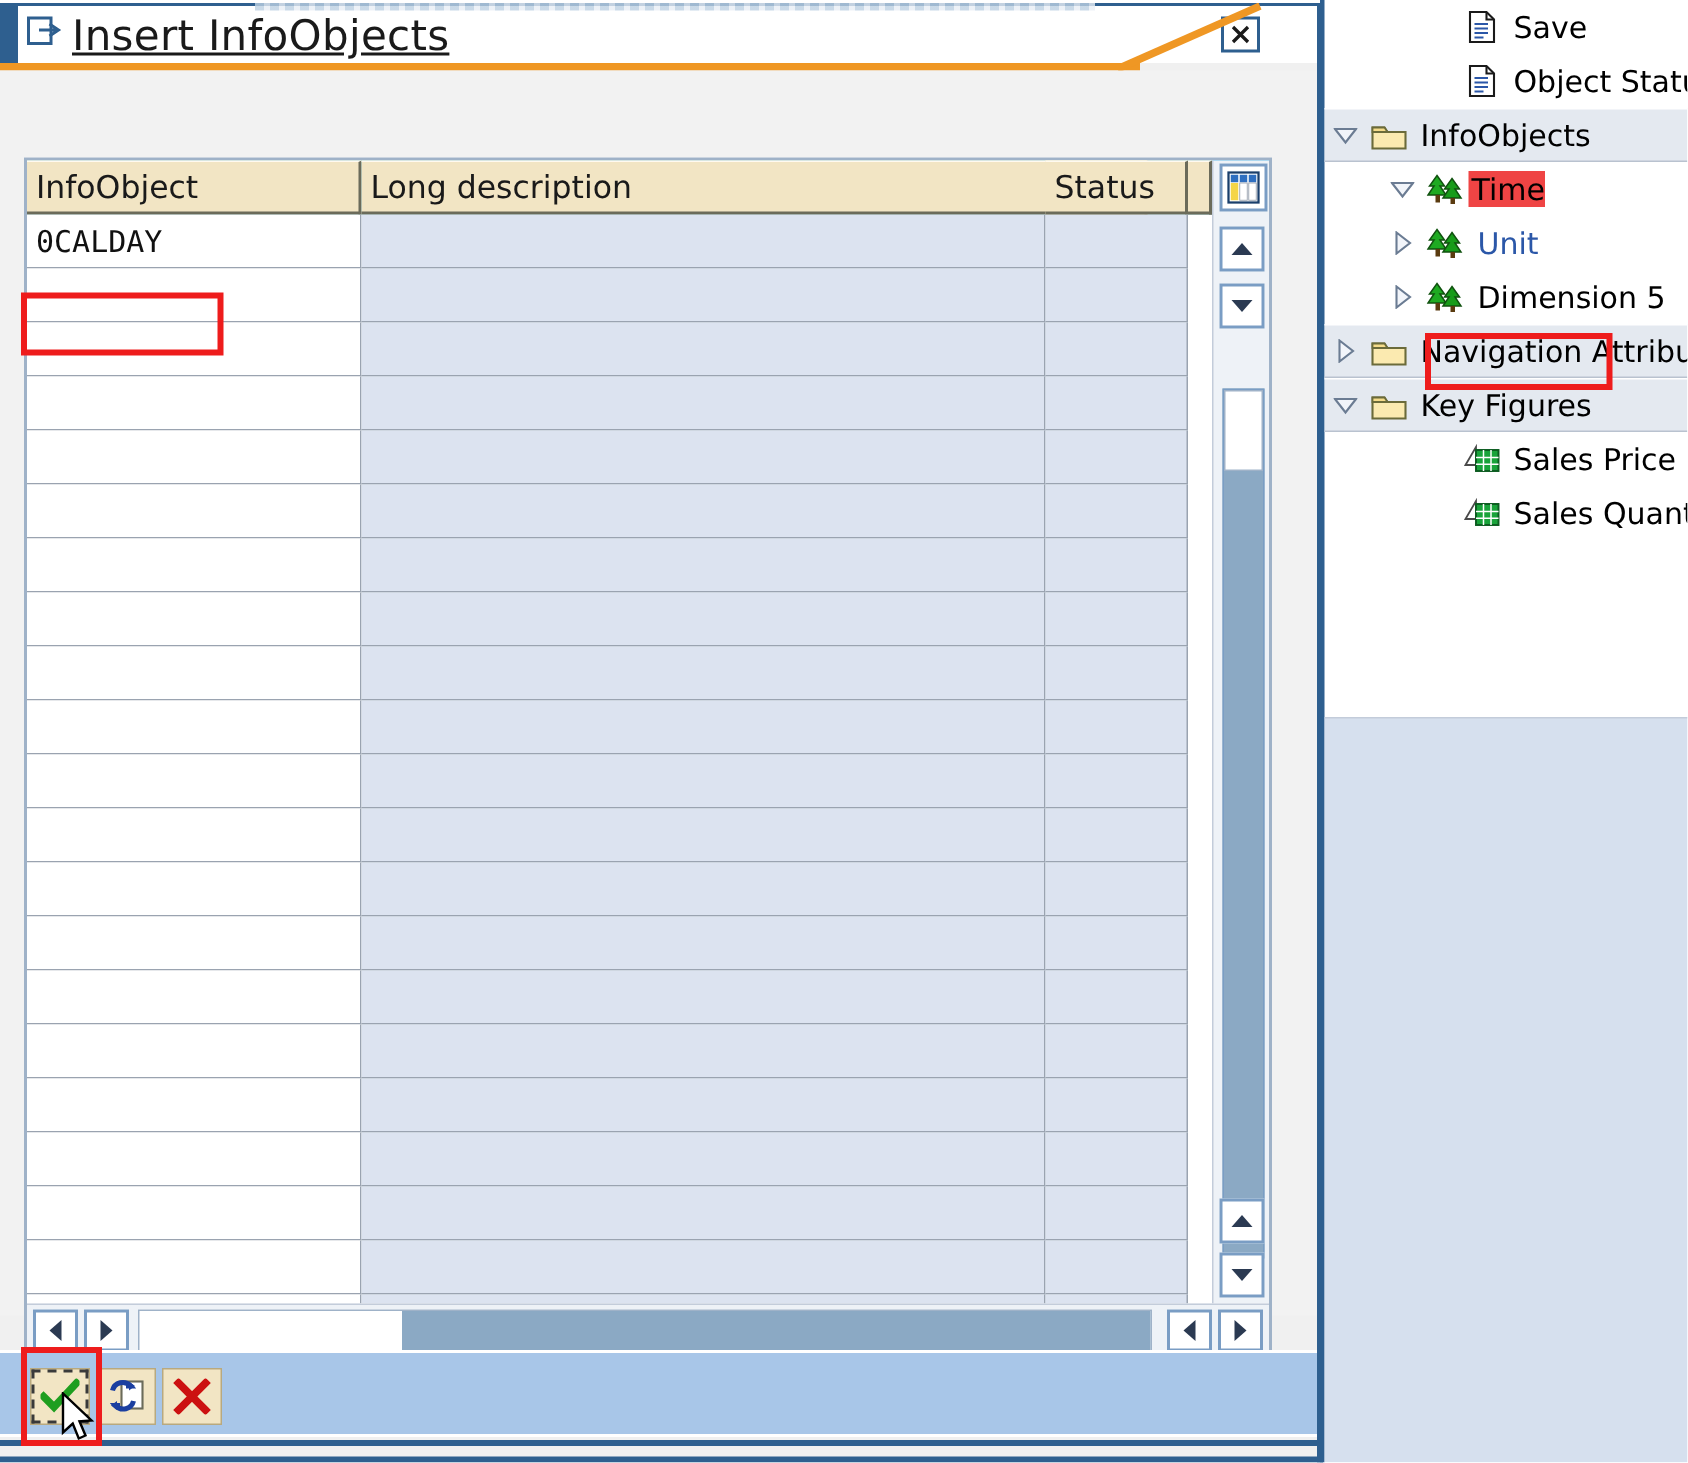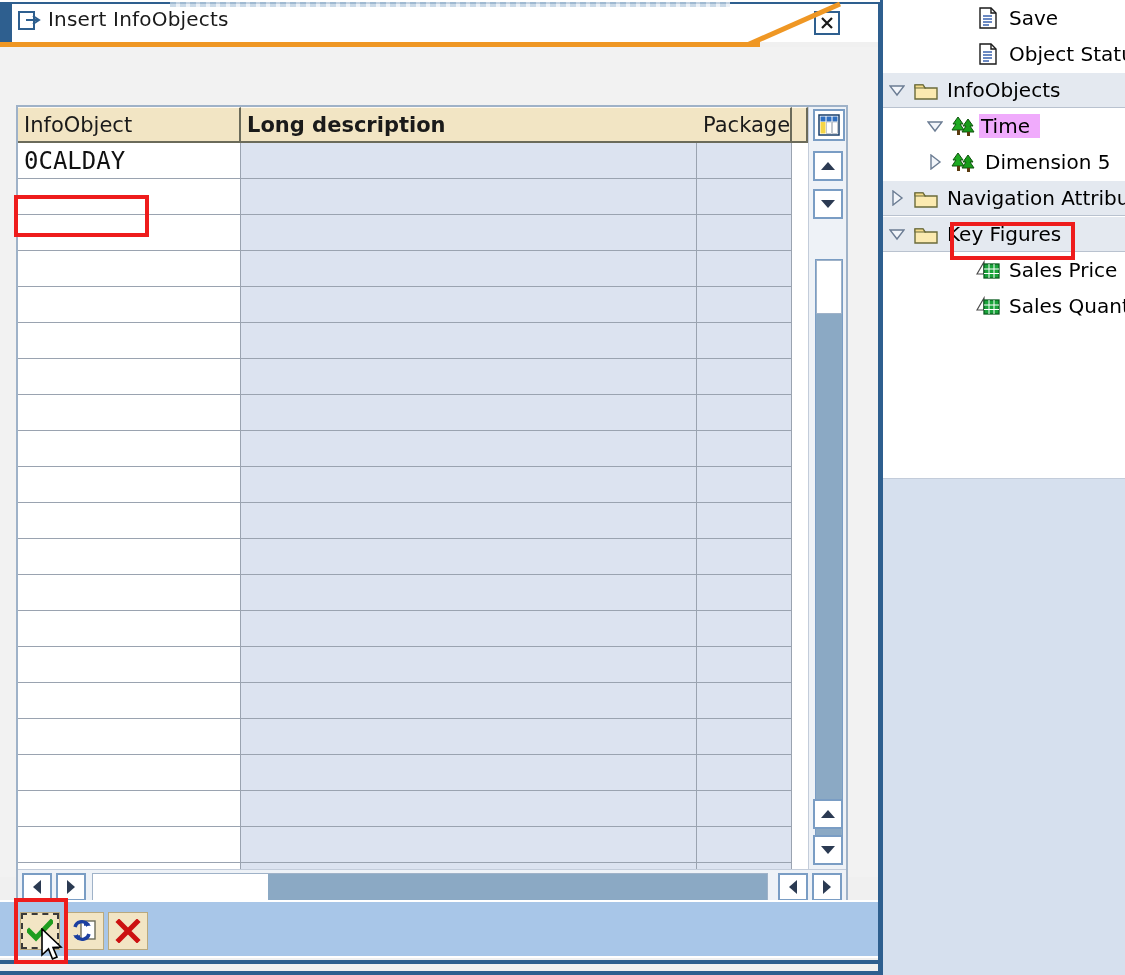--- a/index.html
+++ b/index.html
@@ -33,22 +33,22 @@
   }
   .tree-row.band::before{
     content:""; position:absolute; left:-3px; right:0; top:0; height:1px; background:#ffffff;
   }
   .tw { width: 28px; flex: 0 0 28px; display: flex; align-items: center; justify-content: center; }
   .tw svg { display:block; }
   .ticon { width: 30px; flex: 0 0 30px; display:flex; align-items:center; justify-content:center; }
   .tlabel { padding-left: 6px; }
   .tlabel.link { color: #2b57a8; }
   .tlabel.hl {
-    background: #f0abfc;
-    padding-left: 2px; padding-right: 10px;
+    background: #ef4444;
+    padding-left: 2px; 
   }
   #tree-empty {
     position: absolute; left: 0; top: 478px; width: 245px; height: 497px;
     background: #d6e0ee;
     border-top: 1px solid #c3ccda;
   }
 
   
   #time-annot {
     position: absolute; left: 950px; top: 222px; width: 125px; height: 38px;
@@ -66,21 +66,21 @@
   #titlebar {
     position: absolute; left: 0; top: 0; width: 882px; height: 40px;
     background: #ffffff;
   }
   #titlebar .leftbar {
     position:absolute; left:0; top:0; width:12px; height:40px; background:#2e5f8f;
   }
   #title-icon { position: absolute; left: 18px; top: 8px; width: 24px; height: 22px; }
   #title-text {
     position: absolute; left: 48px; top: 5px;
-    font-size: 20px; color: #1a1a1a; letter-spacing: .2px;
+    font-size: 28px; color: #1a1a1a; letter-spacing: .2px; text-decoration: underline;
   }
   #close-btn {
     position: absolute; left: 814px; top: 9px; width: 26px; height: 24px;
     border: 2px solid #2e5f8f; background: #ffffff;
     display:flex; align-items:center; justify-content:center;
     cursor: pointer;
   }
   
   #orange-rule {
     position:absolute; left:0; top:40px; width:760px; height:5px; background:#ef9724;
@@ -123,21 +123,21 @@
     display:flex; align-items:center; padding-left:6px;
     white-space:nowrap; overflow:hidden;
   }
   #grid-rows {
     position:absolute; left:0; top:36px; width:790px; height:726px; overflow:hidden;
   }
   .grow { position:relative; height:36px; display:flex; }
   .grow .c0 {
     width:223px; flex:0 0 223px; background:#ffffff;
     border-right:1px solid #9aa3b0; border-bottom:1px solid #9aa3b0;
-    font-family:"DejaVu Sans Mono", monospace; font-size:24px; color:#111;
+    font-family:"DejaVu Sans Mono", monospace; font-size:20px; color:#111;
     display:flex; align-items:center; padding-left:6px;
   }
   .grow .c1 {
     width:456px; flex:0 0 456px; background:#dce3f0;
     border-right:1px solid #9aa3b0; border-bottom:1px solid #9aa3b0;
   }
   .grow .c2 {
     width:95px; flex:0 0 95px; background:#dce3f0;
     border-right:1px solid #9aa3b0; border-bottom:1px solid #9aa3b0;
   }
@@ -280,20 +280,39 @@
             <svg width="26" height="22" viewBox="0 0 26 22">
               <g stroke="#10520f" stroke-width="1">
                 <path d="M7 2 L12 9 H9 L13 15 H1 L5 9 H2 Z" fill="#1faa22"></path>
                 <path d="M17 4 L22 11 H19 L23 17 H11 L15 11 H12 Z" fill="#189c1a"></path>
               </g>
               <rect x="6" y="15" width="3" height="5" fill="#5a3b10"></rect>
               <rect x="16" y="17" width="3" height="4" fill="#5a3b10"></rect>
             </svg>
           </div>
           <div class="tlabel hl">Time</div>
+        </div>
+        <div class="tree-row">
+          <div style="width: 38px; flex: 0 0 38px;"></div>
+          <div class="tw">
+            <svg width="14" height="16" viewBox="0 0 14 16">
+              <path d="M3 1 L12 8 L3 15 Z" fill="#f2f5fa" stroke="#6b7c93" stroke-width="1.4"></path>
+            </svg>
+          </div>
+          <div class="ticon">
+            <svg width="26" height="22" viewBox="0 0 26 22">
+              <g stroke="#10520f" stroke-width="1">
+                <path d="M7 2 L12 9 H9 L13 15 H1 L5 9 H2 Z" fill="#1faa22"></path>
+                <path d="M17 4 L22 11 H19 L23 17 H11 L15 11 H12 Z" fill="#189c1a"></path>
+              </g>
+              <rect x="6" y="15" width="3" height="5" fill="#5a3b10"></rect>
+              <rect x="16" y="17" width="3" height="4" fill="#5a3b10"></rect>
+            </svg>
+          </div>
+          <div class="tlabel link">Unit</div>
         </div>
         <div class="tree-row">
           <div style="width: 38px; flex: 0 0 38px;"></div>
           <div class="tw">
             <svg width="14" height="16" viewBox="0 0 14 16">
               <path d="M3 1 L12 8 L3 15 Z" fill="#f2f5fa" stroke="#6b7c93" stroke-width="1.4"></path>
             </svg>
           </div>
           <div class="ticon">
             <svg width="26" height="22" viewBox="0 0 26 22">
@@ -401,22 +420,22 @@
       </div>
     </div>
     <div id="peek"></div>
 
     <div id="dlg-body">
 
       <div id="grid-frame">
 
         <div id="grid-head">
             <div class="hcell" style="left: 0px; width: 223px;">InfoObject</div>
-            <div class="hcell" style="left: 223px; width: 524px; font-weight: bold;">Long description</div>
-            <div class="hcell" style="left: 679px; width: 95px;">Package</div>
+            <div class="hcell" style="left: 223px; width: 524px;">Long description</div>
+            <div class="hcell" style="left: 679px; width: 95px;">Status</div>
             <div class="hcell" style="left: 774px; width: 16px;"></div>
           </div>
 
         <div id="grid-rows">
             <div class="grow">
               <div class="c0">0CALDAY</div>
               <div class="c1"></div>
               <div class="c2"></div>
             </div>
             <div class="grow">

